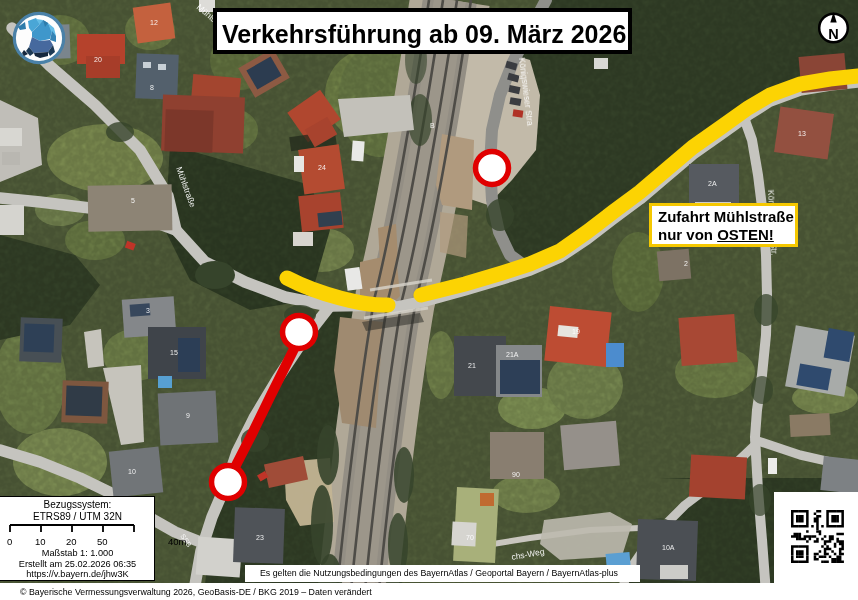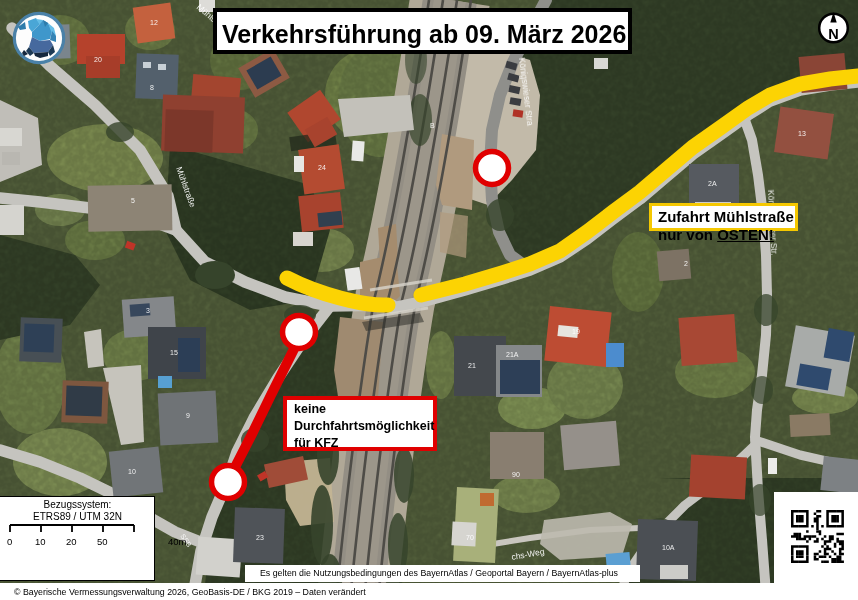--- a/index.html
+++ b/index.html
@@ -478,43 +478,43 @@
 </svg>
 
 
 <svg style="position:absolute;left:815px;top:8px;" width="38" height="42" viewBox="0 0 38 42">
 <circle cx="18.5" cy="20" r="14.3" fill="#ffffff" stroke="#000000" stroke-width="2.5"></circle>
 <polygon points="18.5,4 15.3,14.5 21.7,14.5" fill="#000000"></polygon>
 <text x="18.5" y="31" text-anchor="middle" font-size="14.5" font-weight="bold" fill="#000">N</text>
 </svg>
 
 
-<div style="position:absolute;left:649px;top:203px;width:149px;height:28px;background:#ffffff;border:3px solid #f5c800;box-sizing:border-box;padding:2px 0 0 6px;font-size:15px;font-weight:bold;line-height:18px;color:#000;white-space:nowrap;">Zufahrt Mühlstraße<br>nur von <span style="text-decoration:underline;">OSTEN!</span></div>
-
-
-<div style="position:absolute;left:283px;top:396px;width:154px;height:55px;background:#ffffff;border:4px solid #e00000;box-sizing:border-box;padding:1px 0 0 7px;font-size:12.5px;font-weight:bold;line-height:17px;color:#000;white-space:nowrap;">keine<br>Durchfahrtsmöglichkeit<br>für KFZ</div>
+<div style="position:absolute;left:649px;top:203px;width:149px;height:44px;background:#ffffff;border:3px solid #f5c800;box-sizing:border-box;padding:2px 0 0 6px;font-size:15px;font-weight:bold;line-height:18px;color:#000;white-space:nowrap;">Zufahrt Mühlstraße<br>nur von <span style="text-decoration:underline;">OSTEN!</span></div>
+
+
 
 
 <div style="position:absolute;left:-2px;top:496px;width:157px;height:85px;background:#ffffff;border:1.5px solid #000;box-sizing:border-box;"></div>
 <div style="position:absolute;left:0px;top:499px;width:155px;text-align:center;font-size:10px;color:#000;line-height:12px;">Bezugssystem:<br>ETRS89 / UTM 32N</div>
 <svg style="position:absolute;left:0px;top:523px;" width="155" height="16" viewBox="0 0 155 16">
 <path d="M10,2 L134,2 M10,2 L10,9 M41,2 L41,9 M72,2 L72,9 M103,2 L103,9 M134,2 L134,9" stroke="#000" stroke-width="1.8" fill="none"></path>
 </svg>
 <div style="position:absolute;left:0px;top:536px;width:155px;font-size:9.5px;color:#000;">
 <span style="position:absolute;left:7px;">0</span>
 <span style="position:absolute;left:35px;">10</span>
 <span style="position:absolute;left:66px;">20</span>
 <span style="position:absolute;left:97px;">50</span>
 <span style="position:absolute;left:126px;margin-left:42px;">40m</span>
 </div>
+<div style="position:absolute;left:0px;top:548px;width:155px;text-align:center;font-size:9.2px;color:#000;line-height:10.6px;">Maßstab 1: 1.000<br>Erstellt am 25.02.2026 06:35<br>https://v.bayern.de/jhw3K</div>
 
 
 <div style="position:absolute;left:245px;top:565px;width:395px;height:17px;background:#ffffff;font-size:8.8px;color:#000;padding-left:15px;box-sizing:border-box;line-height:17px;white-space:nowrap;">Es gelten die Nutzungsbedingungen des BayernAtlas / Geoportal Bayern / BayernAtlas-plus</div>
 
 
 <div style="position:absolute;left:774px;top:492px;width:84px;height:108px;background:#ffffff;"></div>
 <svg style="position:absolute;left:774px;top:492px;" width="84" height="108" viewBox="774 492 84 108">
 <path d="M791.0 510.0h2.52v2.52h-2.52zM793.5 510.0h2.52v2.52h-2.52zM796.0 510.0h2.52v2.52h-2.52zM798.6 510.0h2.52v2.52h-2.52zM801.1 510.0h2.52v2.52h-2.52zM803.6 510.0h2.52v2.52h-2.52zM806.1 510.0h2.52v2.52h-2.52zM816.2 510.0h2.52v2.52h-2.52zM818.7 510.0h2.52v2.52h-2.52zM826.3 510.0h2.52v2.52h-2.52zM828.8 510.0h2.52v2.52h-2.52zM831.3 510.0h2.52v2.52h-2.52zM833.8 510.0h2.52v2.52h-2.52zM836.4 510.0h2.52v2.52h-2.52zM838.9 510.0h2.52v2.52h-2.52zM841.4 510.0h2.52v2.52h-2.52zM791.0 512.5h2.52v2.52h-2.52zM806.1 512.5h2.52v2.52h-2.52zM813.7 512.5h2.52v2.52h-2.52zM826.3 512.5h2.52v2.52h-2.52zM841.4 512.5h2.52v2.52h-2.52zM791.0 515.0h2.52v2.52h-2.52zM796.0 515.0h2.52v2.52h-2.52zM798.6 515.0h2.52v2.52h-2.52zM801.1 515.0h2.52v2.52h-2.52zM806.1 515.0h2.52v2.52h-2.52zM816.2 515.0h2.52v2.52h-2.52zM818.7 515.0h2.52v2.52h-2.52zM826.3 515.0h2.52v2.52h-2.52zM831.3 515.0h2.52v2.52h-2.52zM833.8 515.0h2.52v2.52h-2.52zM836.4 515.0h2.52v2.52h-2.52zM841.4 515.0h2.52v2.52h-2.52zM791.0 517.6h2.52v2.52h-2.52zM796.0 517.6h2.52v2.52h-2.52zM798.6 517.6h2.52v2.52h-2.52zM801.1 517.6h2.52v2.52h-2.52zM806.1 517.6h2.52v2.52h-2.52zM813.7 517.6h2.52v2.52h-2.52zM816.2 517.6h2.52v2.52h-2.52zM826.3 517.6h2.52v2.52h-2.52zM831.3 517.6h2.52v2.52h-2.52zM833.8 517.6h2.52v2.52h-2.52zM836.4 517.6h2.52v2.52h-2.52zM841.4 517.6h2.52v2.52h-2.52zM791.0 520.1h2.52v2.52h-2.52zM796.0 520.1h2.52v2.52h-2.52zM798.6 520.1h2.52v2.52h-2.52zM801.1 520.1h2.52v2.52h-2.52zM806.1 520.1h2.52v2.52h-2.52zM813.7 520.1h2.52v2.52h-2.52zM816.2 520.1h2.52v2.52h-2.52zM826.3 520.1h2.52v2.52h-2.52zM831.3 520.1h2.52v2.52h-2.52zM833.8 520.1h2.52v2.52h-2.52zM836.4 520.1h2.52v2.52h-2.52zM841.4 520.1h2.52v2.52h-2.52zM791.0 522.6h2.52v2.52h-2.52zM806.1 522.6h2.52v2.52h-2.52zM816.2 522.6h2.52v2.52h-2.52zM826.3 522.6h2.52v2.52h-2.52zM841.4 522.6h2.52v2.52h-2.52zM791.0 525.1h2.52v2.52h-2.52zM793.5 525.1h2.52v2.52h-2.52zM796.0 525.1h2.52v2.52h-2.52zM798.6 525.1h2.52v2.52h-2.52zM801.1 525.1h2.52v2.52h-2.52zM803.6 525.1h2.52v2.52h-2.52zM806.1 525.1h2.52v2.52h-2.52zM811.2 525.1h2.52v2.52h-2.52zM816.2 525.1h2.52v2.52h-2.52zM821.2 525.1h2.52v2.52h-2.52zM826.3 525.1h2.52v2.52h-2.52zM828.8 525.1h2.52v2.52h-2.52zM831.3 525.1h2.52v2.52h-2.52zM833.8 525.1h2.52v2.52h-2.52zM836.4 525.1h2.52v2.52h-2.52zM838.9 525.1h2.52v2.52h-2.52zM841.4 525.1h2.52v2.52h-2.52zM816.2 527.6h2.52v2.52h-2.52zM806.1 530.2h2.52v2.52h-2.52zM816.2 530.2h2.52v2.52h-2.52zM818.7 530.2h2.52v2.52h-2.52zM793.5 532.7h2.52v2.52h-2.52zM796.0 532.7h2.52v2.52h-2.52zM798.6 532.7h2.52v2.52h-2.52zM818.7 532.7h2.52v2.52h-2.52zM836.4 532.7h2.52v2.52h-2.52zM838.9 532.7h2.52v2.52h-2.52zM841.4 532.7h2.52v2.52h-2.52zM791.0 535.2h2.52v2.52h-2.52zM793.5 535.2h2.52v2.52h-2.52zM796.0 535.2h2.52v2.52h-2.52zM798.6 535.2h2.52v2.52h-2.52zM803.6 535.2h2.52v2.52h-2.52zM806.1 535.2h2.52v2.52h-2.52zM808.6 535.2h2.52v2.52h-2.52zM811.2 535.2h2.52v2.52h-2.52zM813.7 535.2h2.52v2.52h-2.52zM823.8 535.2h2.52v2.52h-2.52zM828.8 535.2h2.52v2.52h-2.52zM831.3 535.2h2.52v2.52h-2.52zM796.0 537.7h2.52v2.52h-2.52zM798.6 537.7h2.52v2.52h-2.52zM801.1 537.7h2.52v2.52h-2.52zM803.6 537.7h2.52v2.52h-2.52zM808.6 537.7h2.52v2.52h-2.52zM816.2 537.7h2.52v2.52h-2.52zM821.2 537.7h2.52v2.52h-2.52zM828.8 537.7h2.52v2.52h-2.52zM831.3 537.7h2.52v2.52h-2.52zM836.4 537.7h2.52v2.52h-2.52zM806.1 540.2h2.52v2.52h-2.52zM813.7 540.2h2.52v2.52h-2.52zM816.2 540.2h2.52v2.52h-2.52zM823.8 540.2h2.52v2.52h-2.52zM826.3 540.2h2.52v2.52h-2.52zM828.8 540.2h2.52v2.52h-2.52zM836.4 540.2h2.52v2.52h-2.52zM838.9 540.2h2.52v2.52h-2.52zM841.4 540.2h2.52v2.52h-2.52zM823.8 542.8h2.52v2.52h-2.52zM833.8 542.8h2.52v2.52h-2.52zM838.9 542.8h2.52v2.52h-2.52zM841.4 542.8h2.52v2.52h-2.52zM791.0 545.3h2.52v2.52h-2.52zM793.5 545.3h2.52v2.52h-2.52zM796.0 545.3h2.52v2.52h-2.52zM798.6 545.3h2.52v2.52h-2.52zM801.1 545.3h2.52v2.52h-2.52zM803.6 545.3h2.52v2.52h-2.52zM806.1 545.3h2.52v2.52h-2.52zM821.2 545.3h2.52v2.52h-2.52zM826.3 545.3h2.52v2.52h-2.52zM833.8 545.3h2.52v2.52h-2.52zM841.4 545.3h2.52v2.52h-2.52zM791.0 547.8h2.52v2.52h-2.52zM806.1 547.8h2.52v2.52h-2.52zM823.8 547.8h2.52v2.52h-2.52zM826.3 547.8h2.52v2.52h-2.52zM828.8 547.8h2.52v2.52h-2.52zM838.9 547.8h2.52v2.52h-2.52zM841.4 547.8h2.52v2.52h-2.52zM791.0 550.3h2.52v2.52h-2.52zM796.0 550.3h2.52v2.52h-2.52zM798.6 550.3h2.52v2.52h-2.52zM801.1 550.3h2.52v2.52h-2.52zM806.1 550.3h2.52v2.52h-2.52zM818.7 550.3h2.52v2.52h-2.52zM823.8 550.3h2.52v2.52h-2.52zM831.3 550.3h2.52v2.52h-2.52zM838.9 550.3h2.52v2.52h-2.52zM791.0 552.8h2.52v2.52h-2.52zM796.0 552.8h2.52v2.52h-2.52zM798.6 552.8h2.52v2.52h-2.52zM801.1 552.8h2.52v2.52h-2.52zM806.1 552.8h2.52v2.52h-2.52zM813.7 552.8h2.52v2.52h-2.52zM816.2 552.8h2.52v2.52h-2.52zM823.8 552.8h2.52v2.52h-2.52zM826.3 552.8h2.52v2.52h-2.52zM833.8 552.8h2.52v2.52h-2.52zM838.9 552.8h2.52v2.52h-2.52zM841.4 552.8h2.52v2.52h-2.52zM791.0 555.4h2.52v2.52h-2.52zM796.0 555.4h2.52v2.52h-2.52zM798.6 555.4h2.52v2.52h-2.52zM801.1 555.4h2.52v2.52h-2.52zM806.1 555.4h2.52v2.52h-2.52zM813.7 555.4h2.52v2.52h-2.52zM818.7 555.4h2.52v2.52h-2.52zM821.2 555.4h2.52v2.52h-2.52zM823.8 555.4h2.52v2.52h-2.52zM828.8 555.4h2.52v2.52h-2.52zM836.4 555.4h2.52v2.52h-2.52zM838.9 555.4h2.52v2.52h-2.52zM791.0 557.9h2.52v2.52h-2.52zM806.1 557.9h2.52v2.52h-2.52zM813.7 557.9h2.52v2.52h-2.52zM816.2 557.9h2.52v2.52h-2.52zM831.3 557.9h2.52v2.52h-2.52zM833.8 557.9h2.52v2.52h-2.52zM836.4 557.9h2.52v2.52h-2.52zM838.9 557.9h2.52v2.52h-2.52zM791.0 560.4h2.52v2.52h-2.52zM793.5 560.4h2.52v2.52h-2.52zM796.0 560.4h2.52v2.52h-2.52zM798.6 560.4h2.52v2.52h-2.52zM801.1 560.4h2.52v2.52h-2.52zM803.6 560.4h2.52v2.52h-2.52zM806.1 560.4h2.52v2.52h-2.52zM821.2 560.4h2.52v2.52h-2.52zM823.8 560.4h2.52v2.52h-2.52zM826.3 560.4h2.52v2.52h-2.52zM831.3 560.4h2.52v2.52h-2.52zM833.8 560.4h2.52v2.52h-2.52zM836.4 560.4h2.52v2.52h-2.52zM838.9 560.4h2.52v2.52h-2.52zM841.4 560.4h2.52v2.52h-2.52z" fill="#000"></path>
 </svg>
 
 
-<div style="position:absolute;left:0px;top:583px;width:856px;height:17px;background:#ffffff;font-size:8.8px;color:#000;line-height:18px;padding-left:14px;box-sizing:border-box;white-space:nowrap;">© Bayerische Vermessungsverwaltung 2026, GeoBasis-DE / BKG 2019 – Daten verändert</div>
+<div style="position:absolute;left:0px;top:583px;width:856px;height:17px;background:#ffffff;font-size:8.8px;color:#000;line-height:18px;padding-left:20px;box-sizing:border-box;white-space:nowrap;">© Bayerische Vermessungsverwaltung 2026, GeoBasis-DE / BKG 2019 – Daten verändert</div>
 </div>
 
 </body></html>

